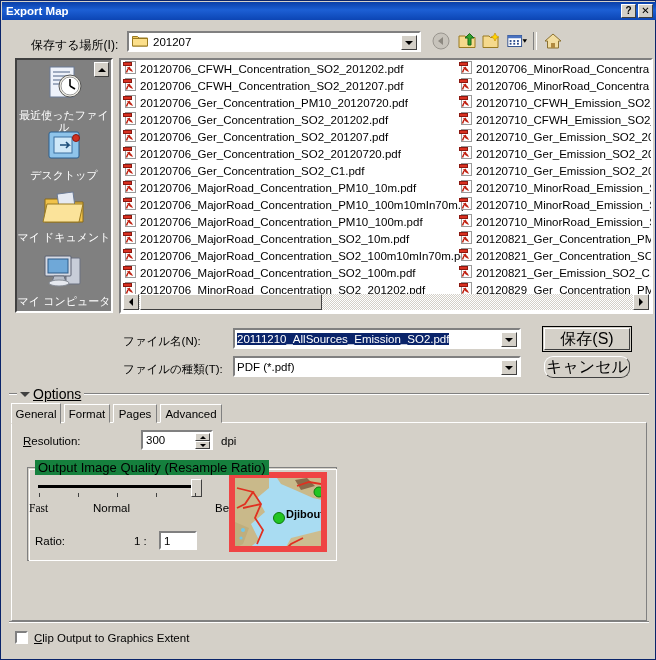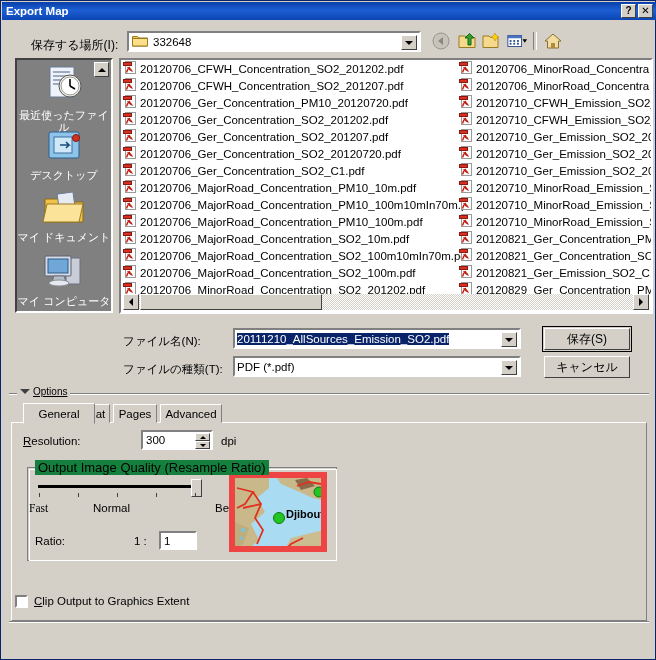--- a/index.html
+++ b/index.html
@@ -72,28 +72,28 @@
 
   
   .fn-label{position:absolute;left:122px;font-size:11.5px;}
   .fn-box{position:absolute;left:232px;height:21px;background:#fff;
     border:2px solid;border-color:#808080 #fff #fff #808080;box-sizing:border-box;display:flex;align-items:center;}
   .fn-val{font-size:11.5px;margin-left:2px;}
   .sel{background:#0a246a;color:#fff;}
 
   .dlgbtn{position:absolute;width:86px;height:22px;background:#d4d0c8;
     border:1px solid;border-color:#fff #404040 #404040 #fff;box-sizing:border-box;
-    font-size:12px;display:flex;align-items:center;justify-content:center;
+    font-size:16px;display:flex;align-items:center;justify-content:center;
     font-family:"Liberation Sans","DejaVu Sans",sans-serif;}
   .defbtn{outline:1px solid #000;outline-offset:1px;}
 
   
   .opt-line{position:absolute;left:8px;top:392px;width:640px;height:1px;border-top:1px solid #808080;}
   .opt-line2{position:absolute;left:8px;top:393px;width:640px;height:1px;border-top:1px solid #fff;}
-  .opt-label{position:absolute;left:16px;top:385px;background:#d4d0c8;padding:0 3px;font-size:10px;display:flex;align-items:center;gap:3px;}
+  .opt-label{position:absolute;left:16px;top:385px;background:#d4d0c8;padding:0 3px;font-size:14px;display:flex;align-items:center;gap:3px;}
   .tri{width:0;height:0;border-left:5px solid transparent;border-right:5px solid transparent;border-top:5px solid #404040;}
 
   .tabstrip{position:absolute;left:10px;top:403px;width:636px;height:19px;}
   .tab{position:absolute;top:0;height:19px;background:#d4d0c8;
     border:1px solid;border-color:#fff #808080 #d4d0c8 #fff;box-sizing:border-box;
     font-size:11.5px;display:flex;align-items:center;justify-content:center;padding:0 7px;}
   .tab.active{top:-1px;height:21px;z-index:3;border-bottom-color:#d4d0c8;}
   .tabpanel{position:absolute;left:10px;top:421px;width:636px;height:199px;background:#d4d0c8;
     border:1px solid;border-color:#fff #808080 #808080 #fff;box-sizing:border-box;}
 
@@ -121,21 +121,21 @@
   .slab{position:absolute;top:501px;font-size:11.5px;}
   .ratio-label{position:absolute;left:34px;top:534px;font-size:11.5px;}
   .ratio-1{position:absolute;left:133px;top:534px;font-size:11.5px;}
   .ratio-box{position:absolute;left:158px;top:530px;width:38px;height:19px;background:#fff;
     border:2px solid;border-color:#808080 #fff #fff #808080;box-sizing:border-box;display:flex;align-items:center;}
   .ratio-val{font-size:11.5px;margin-left:3px;}
 
   .thumb{position:absolute;left:228px;top:471px;width:98px;height:80px;
     border:6px solid #ef4444;box-sizing:border-box;overflow:hidden;}
 
-  .chk-row{position:absolute;left:14px;top:594px;display:flex;gap:6px;}
+  .chk-row{position:absolute;left:14px;top:630px;display:flex;align-items:center;gap:6px;}
   .chkbox{width:13px;height:13px;background:#fff;border:2px solid;
     border-color:#808080 #fff #fff #808080;box-sizing:border-box;}
   .chk-label{font-size:11.5px;}
   .u{text-decoration:underline;}
   .bottom-sep{position:absolute;left:8px;top:620px;width:640px;height:0;border-top:1px solid #808080;}
   .bottom-sep2{position:absolute;left:8px;top:621px;width:640px;height:0;border-top:1px solid #fff;}
 </style>
 </head>
 <body>
 
@@ -150,21 +150,21 @@
   </div>
 
   <div class="lookin-label">保存する場所(I):</div>
   <div class="lookin-combo field">
     <span class="folder-ico">
       <svg width="16" height="13" viewBox="0 0 16 13">
         <path d="M0.5 2.5h5l1.5 1.5h8.5v8H0.5z" fill="#f0c860" stroke="#9a7a20"></path>
         <path d="M0.5 4.5h15v7.5H0.5z" fill="#fcdf8a" stroke="#9a7a20"></path>
       </svg>
     </span>
-    <span class="lookin-text">332648</span>
+    <span class="lookin-text">201207</span>
     <div class="combo-arrow">
         <i class="arrow-dn"></i>
       </div>
   </div>
 
   <div class="toolbar">
     <div class="tb-ico">
       <svg width="20" height="18" viewBox="0 0 20 18">
         <circle cx="9" cy="9" r="8" fill="#c7c3bb" stroke="#9a968f"></circle>
         <path d="M11 5 L6 9 L11 13 Z" fill="#8c8880"></path>
@@ -540,32 +540,32 @@
 
   <div class="fn-label" style="top:361px;">ファイルの種類(T):</div>
   <div class="fn-box" style="top:355px;width:288px;">
     <span class="fn-val">PDF (*.pdf)</span>
     <div class="combo-arrow">
         <i class="arrow-dn"></i>
       </div>
   </div>
 
   <div class="dlgbtn defbtn" style="left:543px;top:327px;">保存(S)</div>
-  <div class="dlgbtn" style="left:543px;top:355px;">キャンセル</div>
+  <div class="dlgbtn" style="left:543px;top:355px;border-radius:9px;">キャンセル</div>
 
   <div class="opt-line"></div>
   <div class="opt-line2"></div>
   <div class="opt-label">
     <i class="tri"></i>
     <span class="u">Options</span>
   </div>
 
   <div class="tabpanel"></div>
   <div class="tabstrip" id="tabstrip">
-      <div class="tab active" style="left:0px;width:72px;margin-left:12px;">
+      <div class="tab active" style="left:0px;width:50px;">
         <span>General</span>
       </div>
       <div class="tab" style="left:53px;width:46px;">
         <span>Format</span>
       </div>
       <div class="tab" style="left:102px;width:44px;">
         <span>Pages</span>
       </div>
       <div class="tab" style="left:149px;width:62px;">
         <span>Advanced</span>

